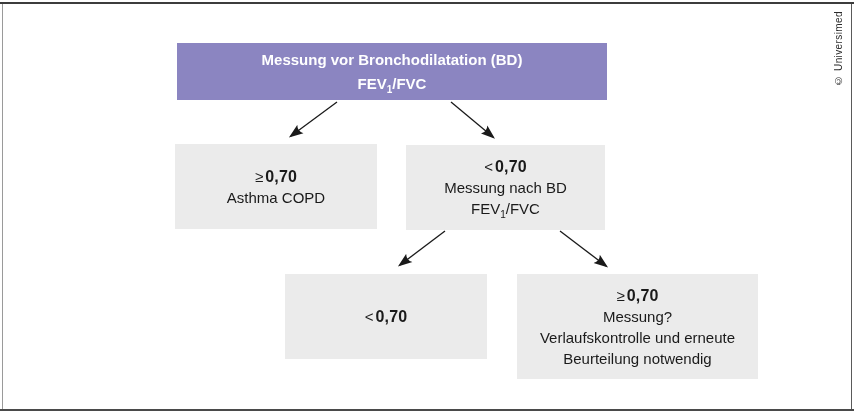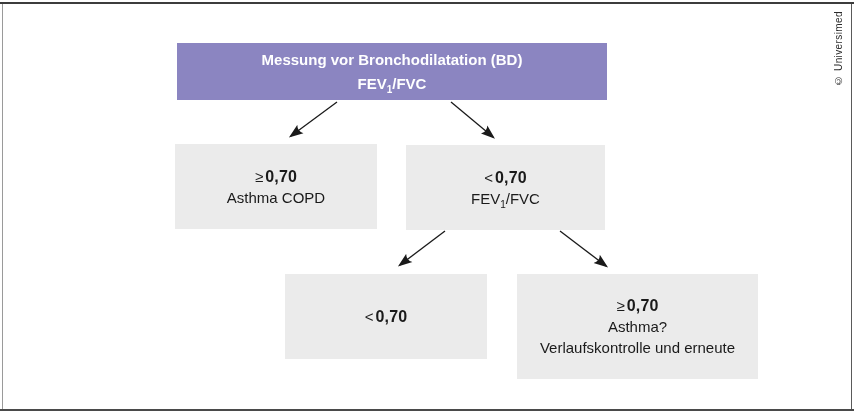--- a/index.html
+++ b/index.html
@@ -97,28 +97,30 @@
     <div><span>FEV</span><sub>1</sub><span>/FVC</span></div>
   </div>
 
   <div class="box gray box-keine-copd">
     <div class="value-line"><span class="op">≥</span><b class="val">0,70</b></div>
     <div>Asthma COPD</div>
   </div>
 
   <div class="box gray box-messung-bd">
     <div class="value-line"><span class="op">&lt;</span><b class="val">0,70</b></div>
+    <div>Messung nach BD</div>
     <div><span>FEV</span><sub>1</sub><span>/FVC</span></div>
   </div>
 
   <div class="box gray box-copd-best">
     <div class="value-line"><span class="op">&lt;</span><b class="val">0,70</b></div>
   </div>
 
   <div class="box gray box-asthma">
     <div class="value-line"><span class="op">≥</span><b class="val">0,70</b></div>
-    <div>Asthma?</div>
+    <div>Messung?</div>
     <div>Verlaufskontrolle und erneute</div>
+    <div>Beurteilung notwendig</div>
   </div>
 
   <div class="credit">© Universimed</div>
 
 </div>
 
 </body></html>

